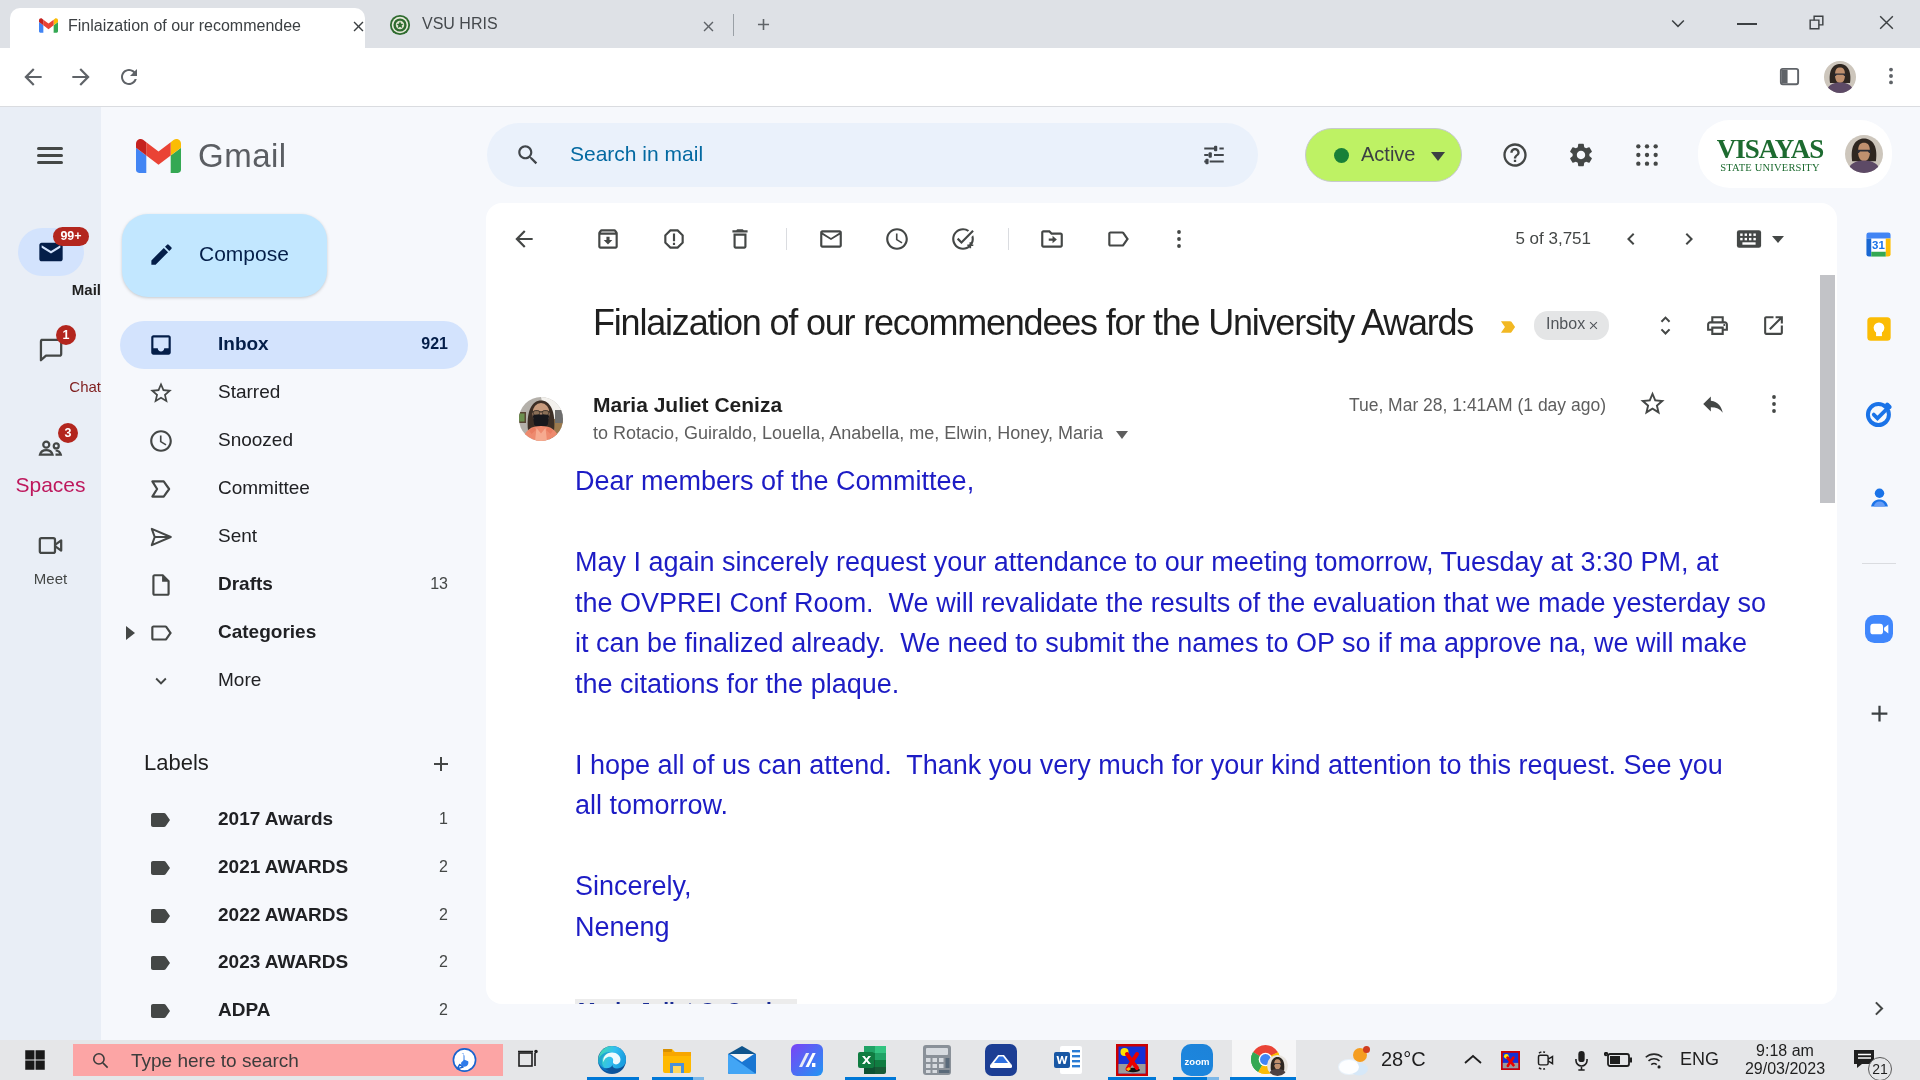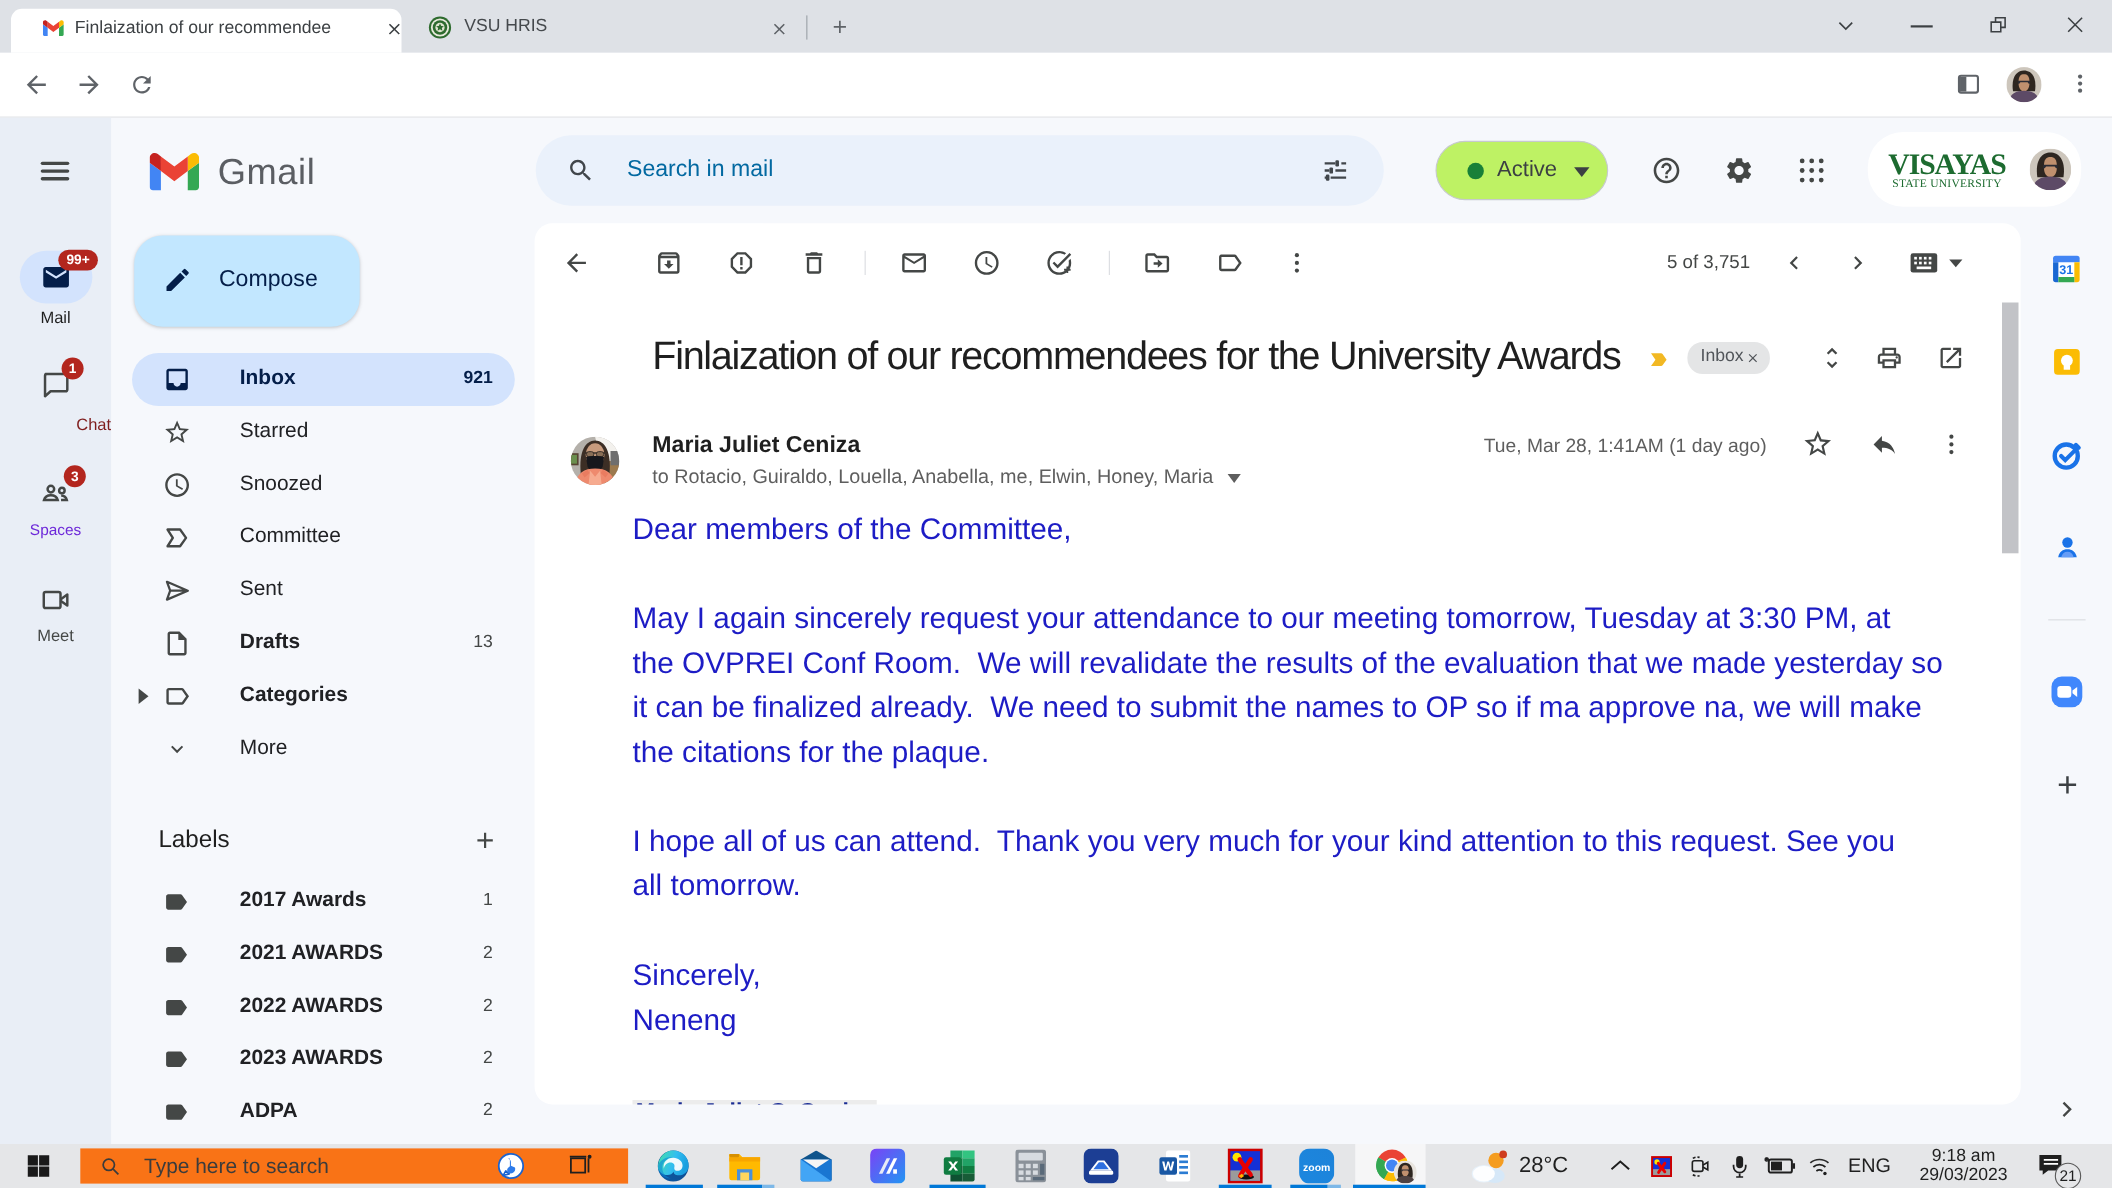--- a/index.html
+++ b/index.html
@@ -18,21 +18,21 @@
 #toolbar { position:absolute; left:0; top:48px; width:1920px; height:59px; background:#fff; border-bottom:1px solid #dadce0; }
 #omnibox { position:absolute; left:163px; top:10px; width:1594px; height:39px; background:#f0f1f2; border-radius:20px; }
 #urltext { position:absolute; left:51px; top:7px; font-size:21px; color:#202124; letter-spacing:0.1px; }
 
 #app { position:absolute; left:0; top:107px; width:1920px; height:933px; background:#f6f8fc; }
 #rail { position:absolute; left:0; top:0; width:101px; height:933px; background:#e9eef6; }
 
 #card { position:absolute; left:486px; top:96px; width:1351px; height:801px; background:#fff; border-radius:16px; overflow:hidden; }
 
 #taskbar { position:absolute; left:0; top:1040px; width:1920px; height:40px; background:#e5e6e8; }
-#tsearch { position:absolute; left:73px; top:4px; width:498px; height:32px; background:#f97316; }
+#tsearch { position:absolute; left:73px; top:4px; width:430px; height:32px; background:#fca5a5; }
 .tuline { position:absolute; top:37px; height:3px; background:#0078d7; }
 .badge { position:absolute; background:#b3261e; color:#fff; border-radius:10px; text-align:center; font-weight:bold; }
 .navrow { position:absolute; left:120px; width:348px; height:48px; border-radius:25px; }
 .navtext { position:absolute; left:98px; top:12px; font-size:19px; color:#202124; }
 .navcount { position:absolute; right:20px; top:14px; font-size:16px; color:#444746; }
 .navicon { position:absolute; left:28px; top:11px; width:26px; height:26px; }
 .lbltext { font-weight:bold; }
 .bodyline { white-space:pre; }
 </style>
 </head>
@@ -117,34 +117,34 @@
       </svg>
   </div>
   <div id="app">
     <div id="rail"></div>
 
     <div class="abs" style="left:18px;top:121px;width:66px;height:48px;background:#d3e3fd;border-radius:24px"></div>
     <svg class="abs" style="left:37px;top:131px" width="28" height="28" viewBox="0 0 24 24" fill="#041e49">
         <path d="M20 4H4c-1.1 0-2 .9-2 2v12c0 1.1.9 2 2 2h16c1.1 0 2-.9 2-2V6c0-1.1-.9-2-2-2zm0 4.25l-8 4.99-8-4.99V6.2l8 5 8-5v2.05z"></path>
       </svg>
     <div class="badge" style="left:53px;top:120px;width:36px;height:19px;font-size:12.5px;line-height:19px">99+</div>
-    <div class="abs" style="left:0px;top:174px;width:101px;text-align:center;font-size:15px;color:#1f1f1f;font-weight:400">Mail</div>
+    <div class="abs" style="left:0px;top:174px;width:101px;text-align:right;font-size:15px;color:#1f1f1f;font-weight:700">Mail</div>
     <svg class="abs" style="left:37px;top:229px" width="27" height="27" viewBox="0 0 24 24" fill="none" stroke="#444746" stroke-width="2">
         <path d="M4 3.5h16c.8 0 1.5.7 1.5 1.5v11c0 .8-.7 1.5-1.5 1.5H8l-4.5 4V5c0-.8.7-1.5 1.5-1.5z" stroke-linejoin="round"></path>
       </svg>
     <div class="badge" style="left:56px;top:218px;width:20px;height:20px;font-size:12.5px;line-height:20px;border-radius:50%">1</div>
     <div class="abs" style="left:0px;top:271px;width:101px;text-align:right;font-size:15px;color:#7f1d1d">Chat</div>
     <svg class="abs" style="left:34px;top:327px" width="32" height="30" viewBox="0 0 24 24" fill="none" stroke="#444746" stroke-width="1.8">
         <circle cx="9" cy="8.5" r="2.4"></circle>
         <path d="M4 16.5c.6-2.4 2.6-3.6 5-3.6s4.4 1.2 5 3.6z"></path>
         <circle cx="17" cy="9.5" r="2"></circle>
         <path d="M16.5 13.2c2 .1 3.6 1.2 4.1 3.3h-4.2"></path>
       </svg>
     <div class="badge" style="left:58px;top:316px;width:20px;height:20px;font-size:12.5px;line-height:20px;border-radius:50%">3</div>
-    <div class="abs" style="left:0px;top:366px;width:101px;text-align:center;font-size:14px;color:#6d28d9">Spaces</div>
+    <div class="abs" style="left:0px;top:366px;width:101px;text-align:center;font-size:21px;color:#be185d">Spaces</div>
     <svg class="abs" style="left:36px;top:425px" width="29" height="27" viewBox="0 0 24 24" fill="none" stroke="#444746" stroke-width="2" stroke-linejoin="round">
         <rect x="2.5" y="5.5" width="13.5" height="13" rx="1.5"></rect>
         <path d="M16 11.5l5.5-4v9l-5.5-4"></path>
       </svg>
     <div class="abs" style="left:0px;top:463px;width:101px;text-align:center;font-size:15px;color:#444746">Meet</div>
 
     <div class="abs" style="left:37px;top:40px;width:26px;height:2.6px;background:#444746;border-radius:2px"></div>
     <div class="abs" style="left:37px;top:47px;width:26px;height:2.6px;background:#444746;border-radius:2px"></div>
     <div class="abs" style="left:37px;top:54px;width:26px;height:2.6px;background:#444746;border-radius:2px"></div>
 

